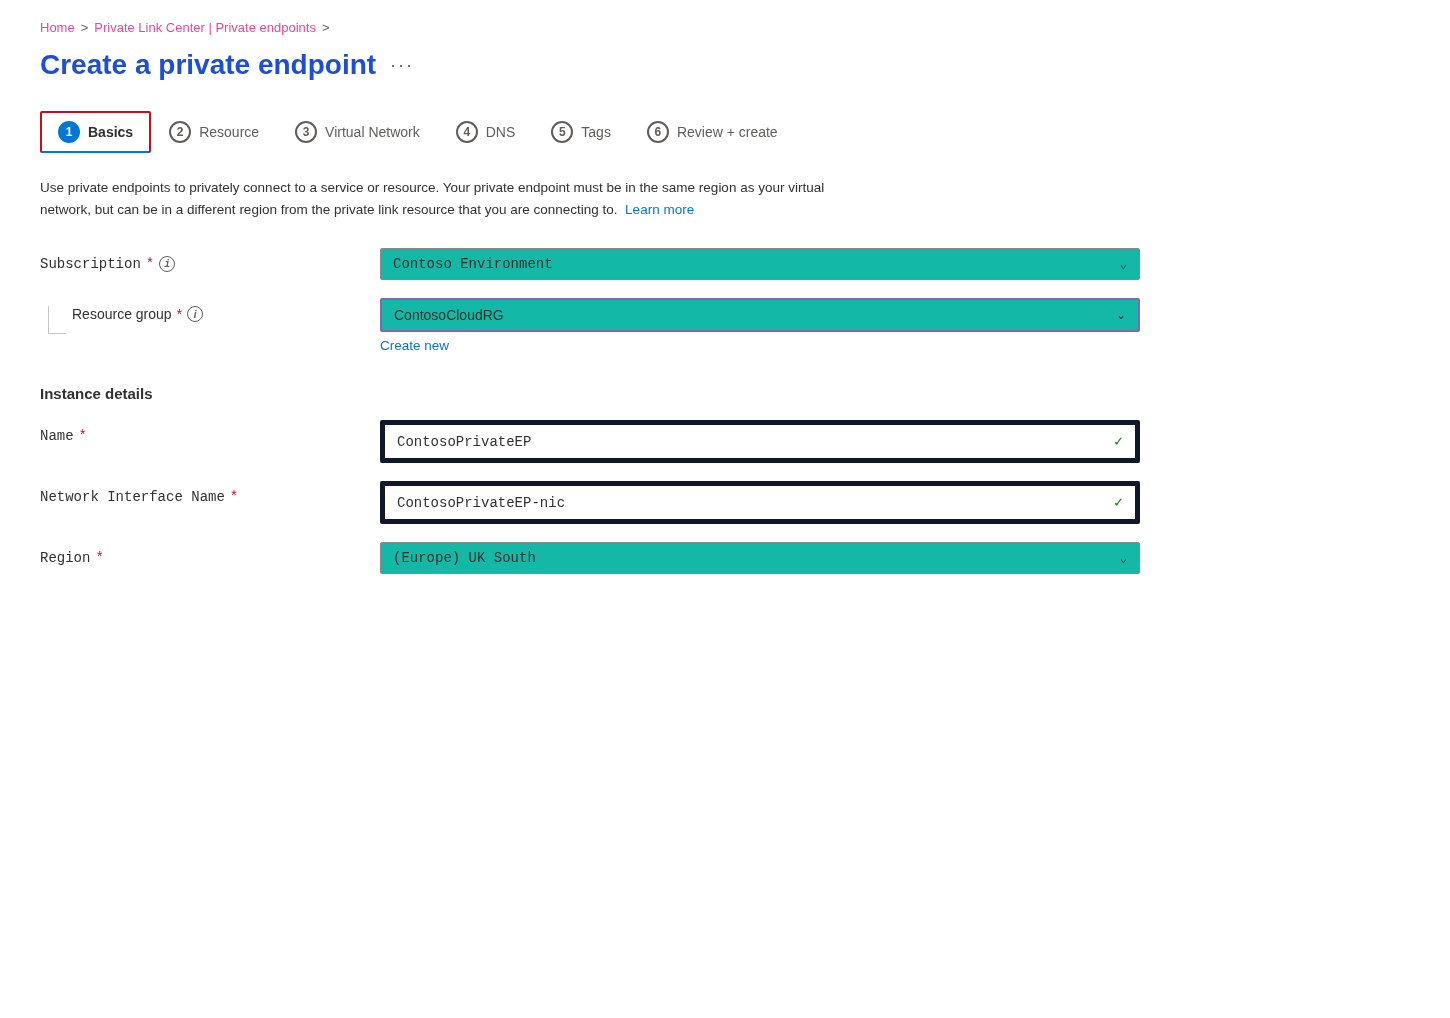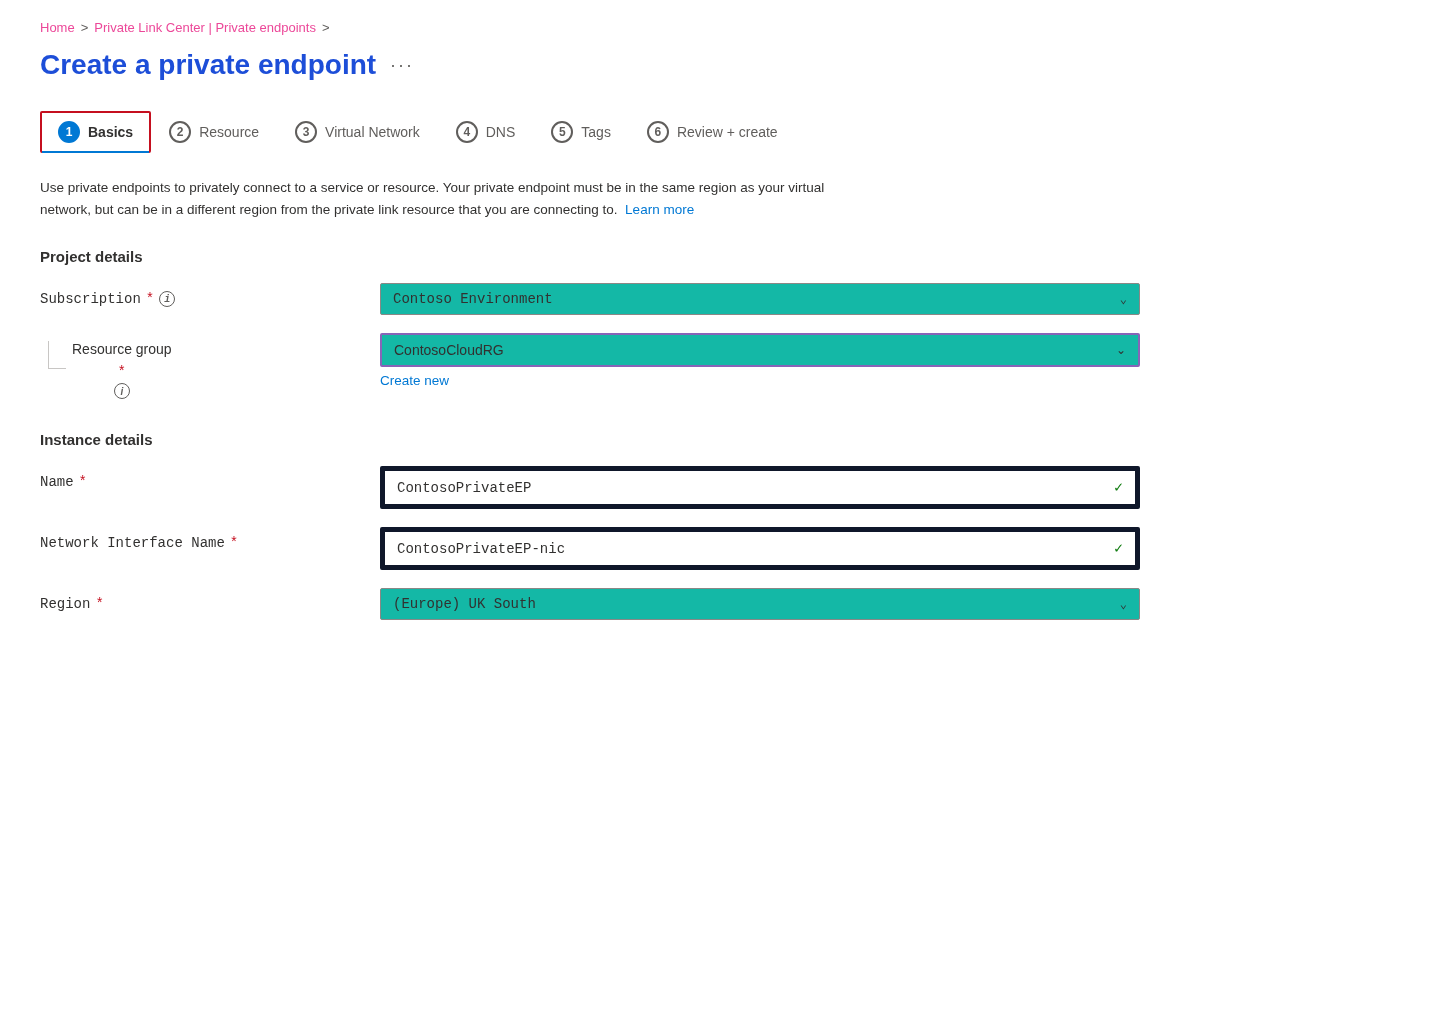--- a/index.html
+++ b/index.html
@@ -227,21 +227,20 @@
       flex-shrink: 0;
     }
     .rg-label {
       display: flex;
       align-items: center;
       gap: 5px;
       font-size: 14px;
       color: #323130;
       padding-top: 0;
       margin-left: 6px;
-      flex-direction: column;
     }
   </style>
 </head>
 <body>
 
 <div class="breadcrumb">
   <a>Home</a>
   <span>&gt;</span>
   <a>Private Link Center | Private endpoints</a>
   <span>&gt;</span>
@@ -278,21 +277,20 @@
     <span>Review + create</span>
   </button>
 </div>
 
 <div class="description">
   <span>Use private endpoints to privately connect to a service or resource. Your private endpoint must be in the same region as your virtual network, but can be in a different region from the private link resource that you are connecting to.</span>
   &nbsp;<a>Learn more</a>
 </div>
 
 <div class="form-section">
-  <div class="section-title">Project details</div>
 
   <div class="form-row">
     <div class="form-label-col">
       <span>Subscription</span>
       <span class="required-star">*</span>
       <span class="info-icon">i</span>
     </div>
     <div class="form-control-col">
       <div class="dropdown">
         <span>Contoso Environment</span>

